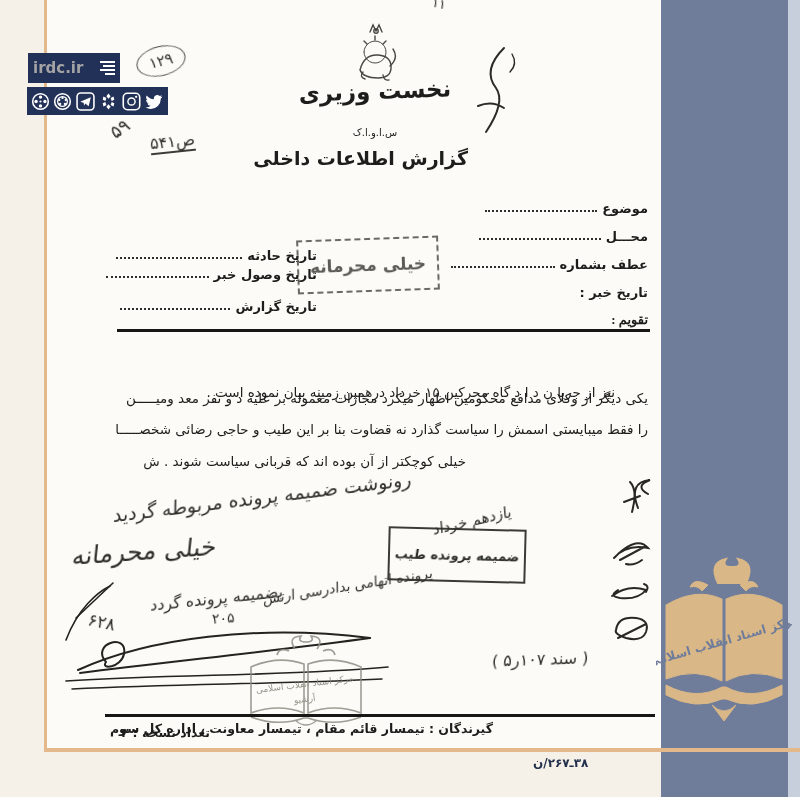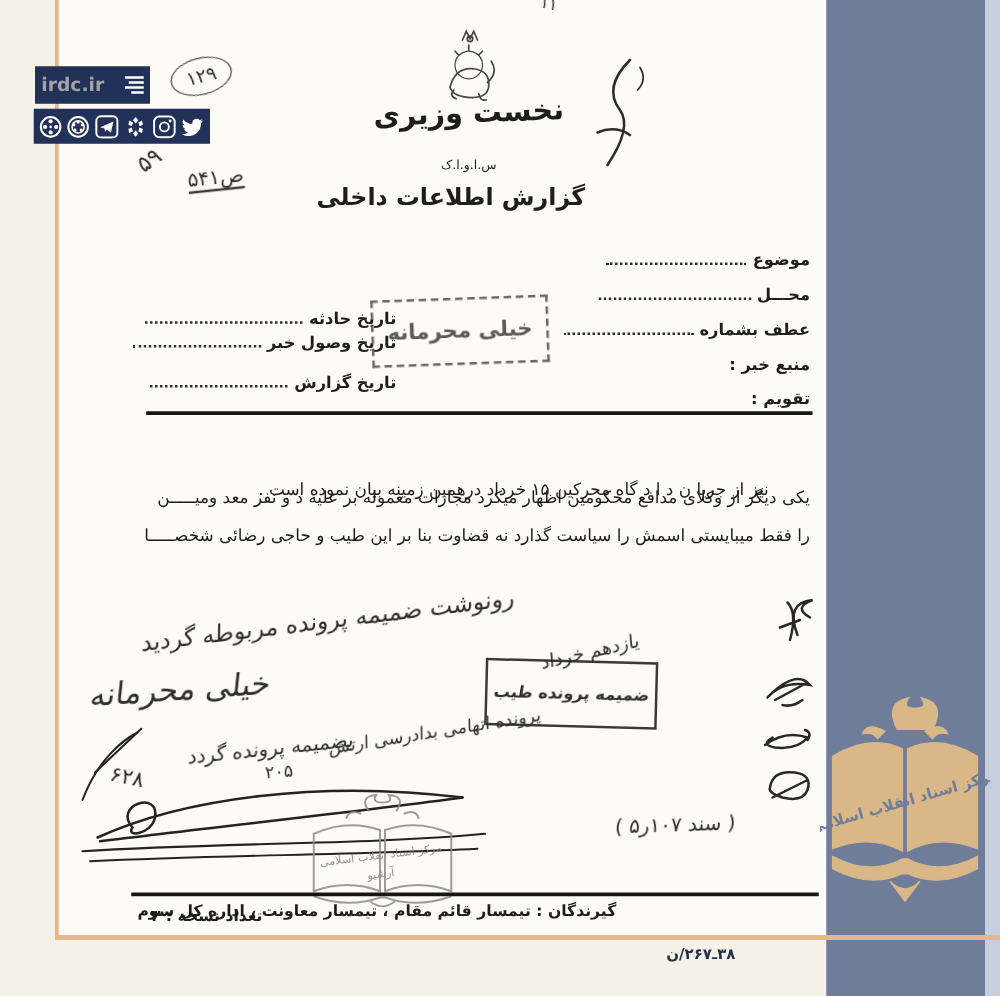--- a/index.html
+++ b/index.html
@@ -51,23 +51,23 @@
   </div>
   <div class="frow" style="right:152px;top:229px;">
     <span>محـــل</span>
     <span class="dots" style="width:122px;"></span>
   </div>
   <div class="frow" style="right:152px;top:257px;">
     <span>عطف بشماره</span>
     <span class="dots" style="width:104px;"></span>
   </div>
   <div class="frow" style="right:152px;top:285px;">
-    <span>منبع خبر :</span>
-  </div>
-  <div class="frow" style="right:152px;top:312px;">
+    <span>تاریخ خبر :</span>
+  </div>
+  <div class="frow" style="right:152px;top:312px;font-family:Liberation Serif, serif;">
     <span>تقویم :</span>
   </div>
 
   <div class="frow" style="right:483px;top:248px;">
     <span>تاریخ حادثه</span>
     <span class="dots" style="width:126px;"></span>
   </div>
   <div class="frow" style="right:483px;top:267px;">
     <span>تاریخ وصول خبر</span>
     <span class="dots" style="width:103px;"></span>
@@ -78,20 +78,21 @@
   </div>
 
   <div class="stampbox" style="left:297px;top:238px;width:138px;height:50px;border:2px dashed #3f3f3c;
               font-size:17px;letter-spacing:5px;opacity:.78;transform:rotate(-2deg);filter:blur(.35px);">خیلی محرمانه</div>
 
   <div class="rule" style="left:117px;top:329px;width:533px;height:3px;"></div>
 
   <div class="abs typed" style="right:185px;top:358px;font-size:13.5px;margin-top:26px;">نیز از جریا ن د ا د گاه محرکین ۱۵ خرداد درهمین زمینه بیان نموده است .</div>
   <div class="abs typed" style="right:152px;top:390px;font-size:13.5px;">یکی دیگر از وکلای مدافع محکومین اظهار میکرد مجازات معموله بر علیه د و نفر معد ومیـــــن</div>
   <div class="abs typed" style="right:152px;top:421px;font-size:13.5px;">را فقط میبایستی اسمش را سیاست گذارد نه قضاوت بنا بر این طیب و حاجی رضائی شخصـــــا</div>
+  <div class="abs typed" style="right:334px;top:453px;font-size:13.5px;">خیلی کوچکتر از آن بوده اند که قربانی سیاست شوند . ش</div>
 
   <div class="abs hand" style="left:112px;top:486px;font-size:19px;transform:rotate(-7deg) skewX(-8deg);">رونوشت ضمیمه پرونده مربوطه گردید</div>
 
   <div class="abs hand" style="left:72px;top:537px;font-size:25px;transform:rotate(-4deg) skewX(-10deg);">خیلی محرمانه</div>
 
   <div class="stampbox" style="left:388px;top:528px;width:134px;height:50px;border:2.5px solid #3a3a37;transform:rotate(1.5deg);">
     <span class="hand" style="font-size:13px;transform:skewX(-8deg);">ضمیمه پرونده طیب</span>
   </div>
 
   <div class="abs hand" style="left:432px;top:512px;font-size:15px;transform:rotate(-13deg) skewX(-8deg);">یازدهم خرداد</div>

